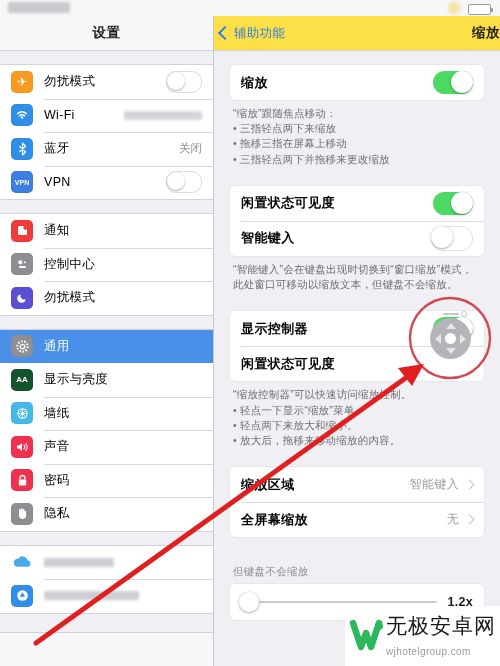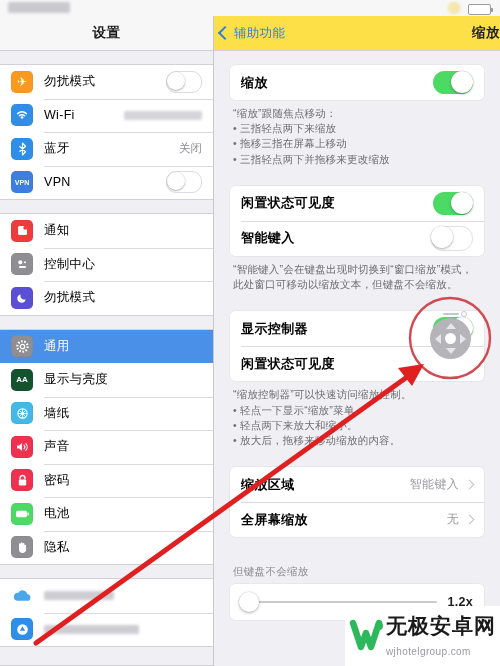--- a/index.html
+++ b/index.html
@@ -119,21 +119,21 @@
   .puck-wisp::after{content:"";position:absolute;right:0;top:1px;width:4px;height:4px;border:1px solid #c6c6cb;border-radius:50%;}
 
   
   .anno{position:absolute;left:0;top:0;width:500px;height:666px;pointer-events:none;z-index:5;}
 
   
   .wm{position:absolute;left:345px;top:606px;width:155px;height:60px;background:#fff;z-index:7;
       display:flex;align-items:center;padding-left:4px;box-sizing:border-box;}
   .wm-logo{flex:0 0 34px;height:38px;position:relative;}
   .wm-text{margin-left:3px;}
-  .wm-cn{font-size:21px;font-weight:bold;color:#1a1a1a;letter-spacing:1px;line-height:1.05;text-align:center;}
+  .wm-cn{font-size:21px;font-weight:normal;color:#1a1a1a;letter-spacing:1px;line-height:1.05;text-align:center;}
   .wm-en{font-size:10px;color:#9a9a9f;letter-spacing:.4px;margin-top:8px;}
 </style>
 </head>
 <body>
 
 <div id="screen">
 
   <div class="statusbar">
     <div class="sb-blur"></div>
     <div class="sb-dot"></div>
@@ -249,29 +249,20 @@
         <div class="nav-label">声音</div>
       </div>
       <div class="nav-row">
         <div class="nav-icon" style="background:#f0304f;">
           <svg width="11" height="13" viewBox="0 0 11 13">
               <path d="M3 5.6V4a2.5 2.5 0 0 1 5 0v1.6" stroke="#fff" stroke-width="1.3" fill="none"></path>
               <rect x="1.8" y="5.4" width="7.4" height="6" rx="1.2" fill="#fff"></rect>
             </svg>
         </div>
         <div class="nav-label">密码</div>
-      </div>
-      <div class="nav-row">
-        <div class="nav-icon" style="background:#4cd964;">
-          <svg width="15" height="10" viewBox="0 0 15 10">
-              <rect x="1" y="1.8" width="11" height="6.4" rx="1.6" fill="#fff"></rect>
-              <rect x="12.4" y="3.6" width="1.5" height="2.8" rx=".6" fill="#fff"></rect>
-            </svg>
-        </div>
-        <div class="nav-label">电池</div>
       </div>
       <div class="nav-row">
         <div class="nav-icon" style="background:#8e8e93;">
           <svg width="12" height="13" viewBox="0 0 12 13">
               <path d="M3 6V3.2a.9.9 0 0 1 1.8 0V6V2.2a.9.9 0 0 1 1.8 0V6V2.8a.9.9 0 0 1 1.8 0V6.4V4.4a.9.9 0 0 1 1.7 0v4.1c0 2.2-1.5 3.6-3.6 3.6S3 10.8 3 8.6z" fill="#fff"></path>
             </svg>
         </div>
         <div class="nav-label">隐私</div>
       </div>
     </div>

